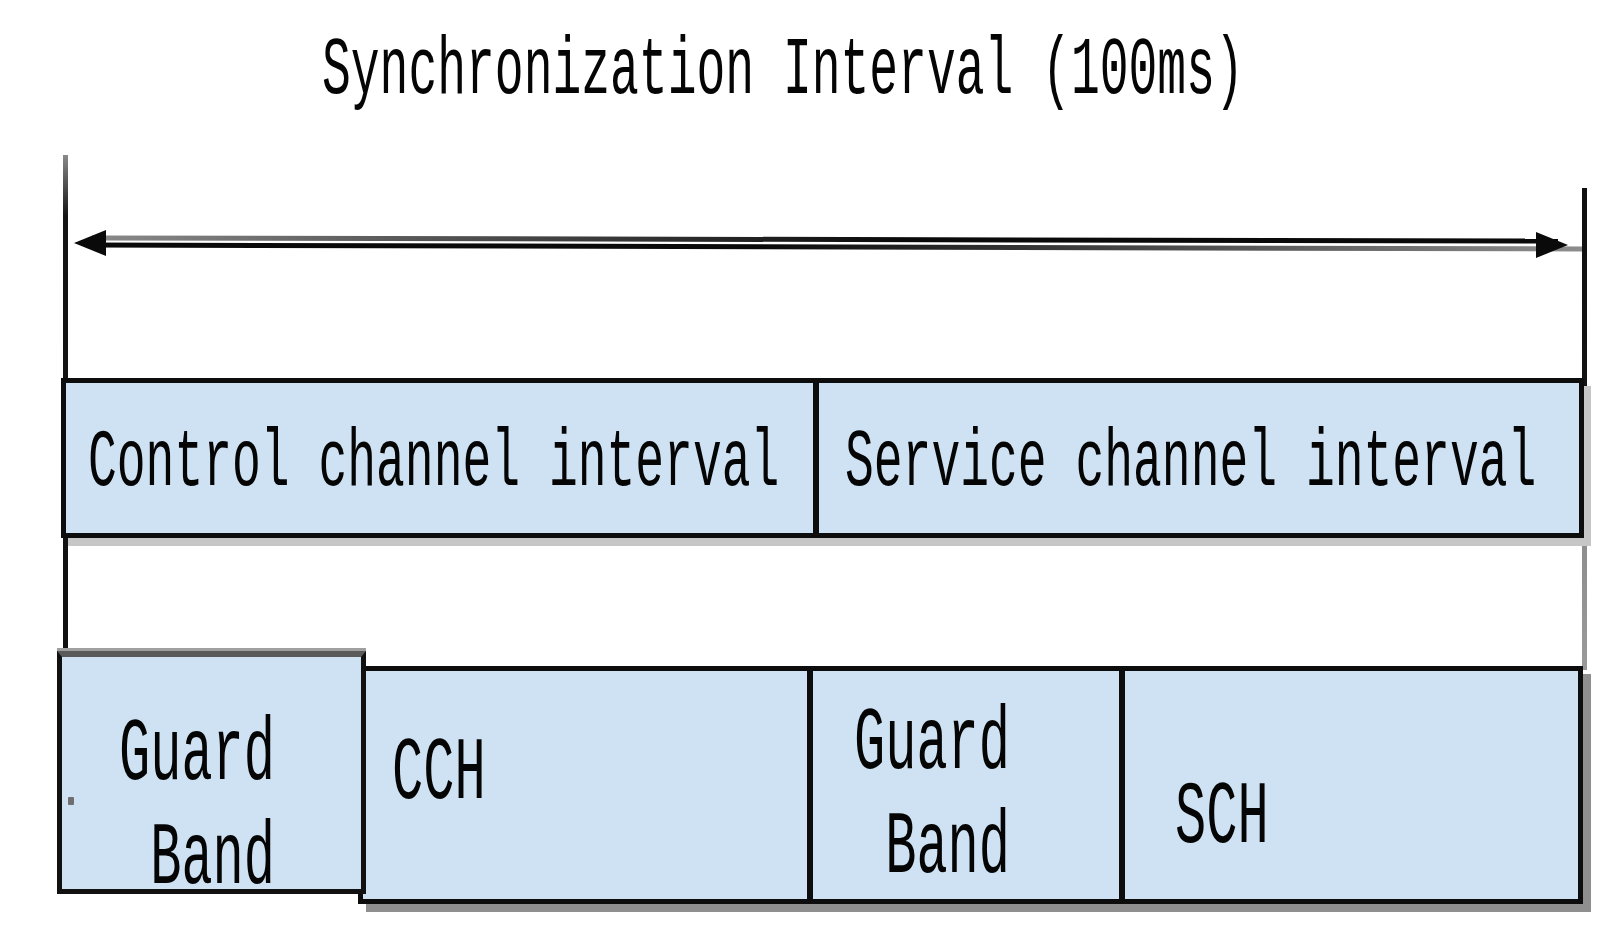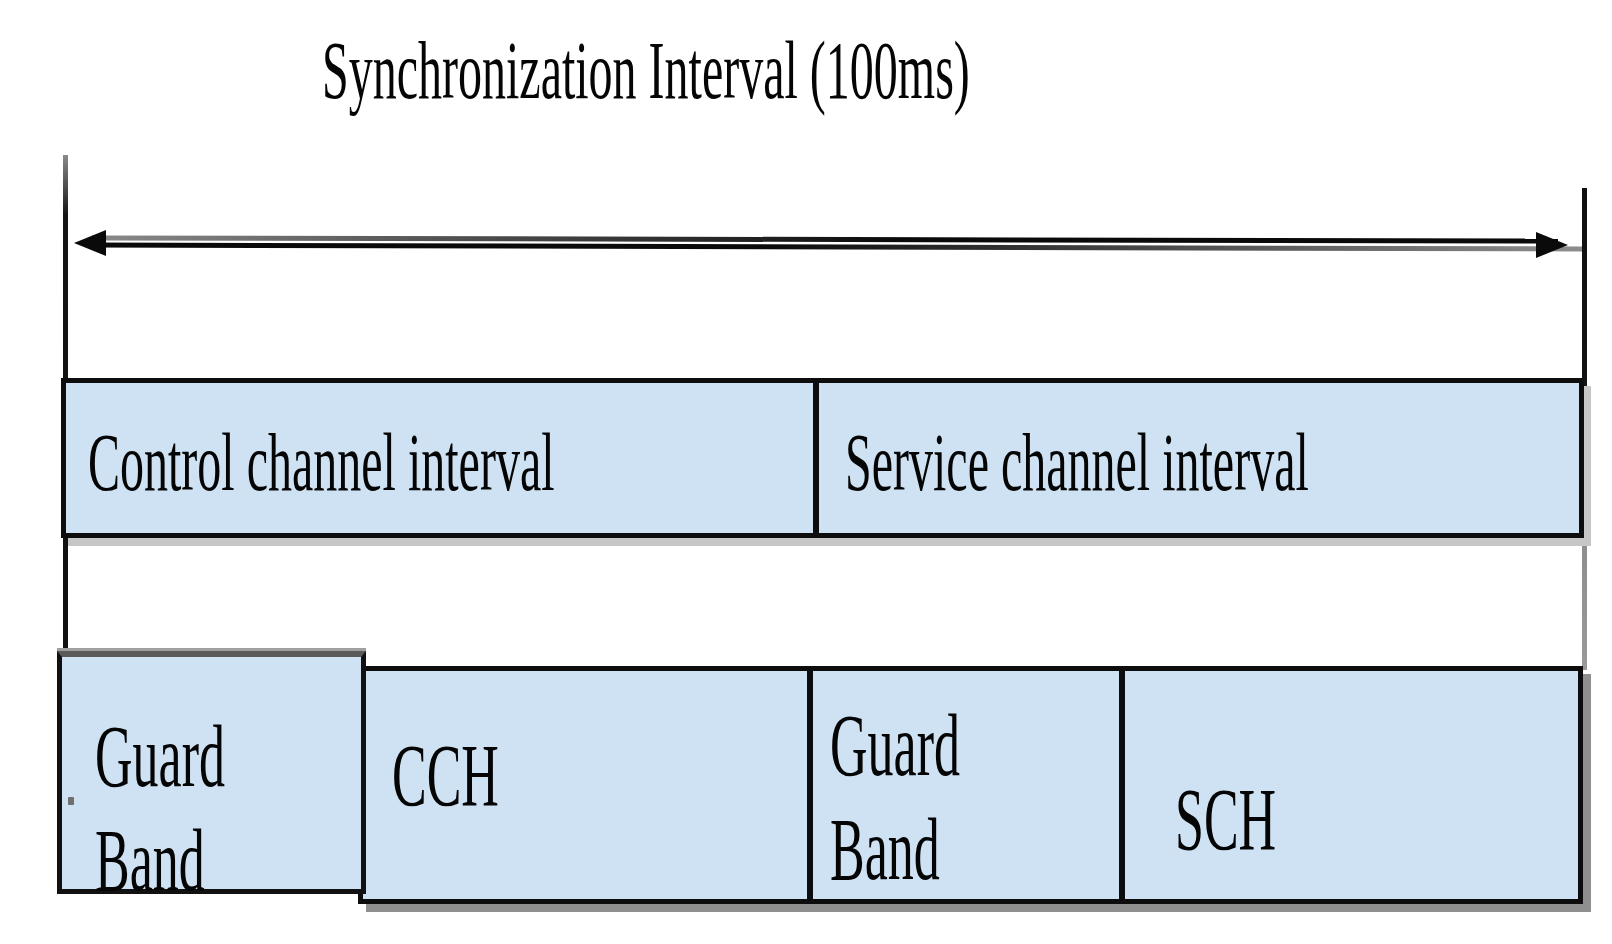--- a/index.html
+++ b/index.html
@@ -1,22 +1,23 @@
 <!DOCTYPE html>
 <html><head>
 <meta charset="utf-8">
 <style>
   html,body{margin:0;padding:0;background:#ffffff;}
   #stage{
     position:relative;
     width:1612px;height:944px;
     background:#ffffff;
     overflow:hidden;
-    font-family:Liberation Serif, serif;
+    font-family:Liberation Mono, monospace;
     color:#000;
+    text-align:right;
   }
   .label{
     position:absolute;
     transform:scaleY(1.7);
     transform-origin:0 0;
     line-height:1.05;
     color:#050505;
     white-space:nowrap;
   }
   .label.wrap{white-space:normal;}

